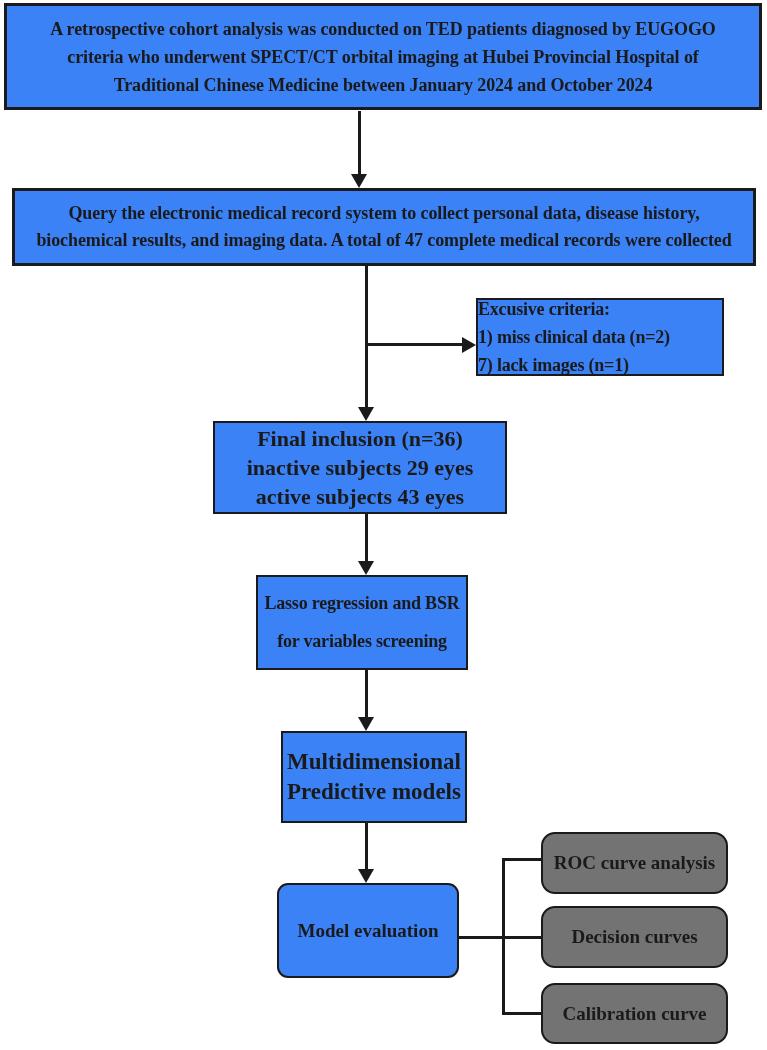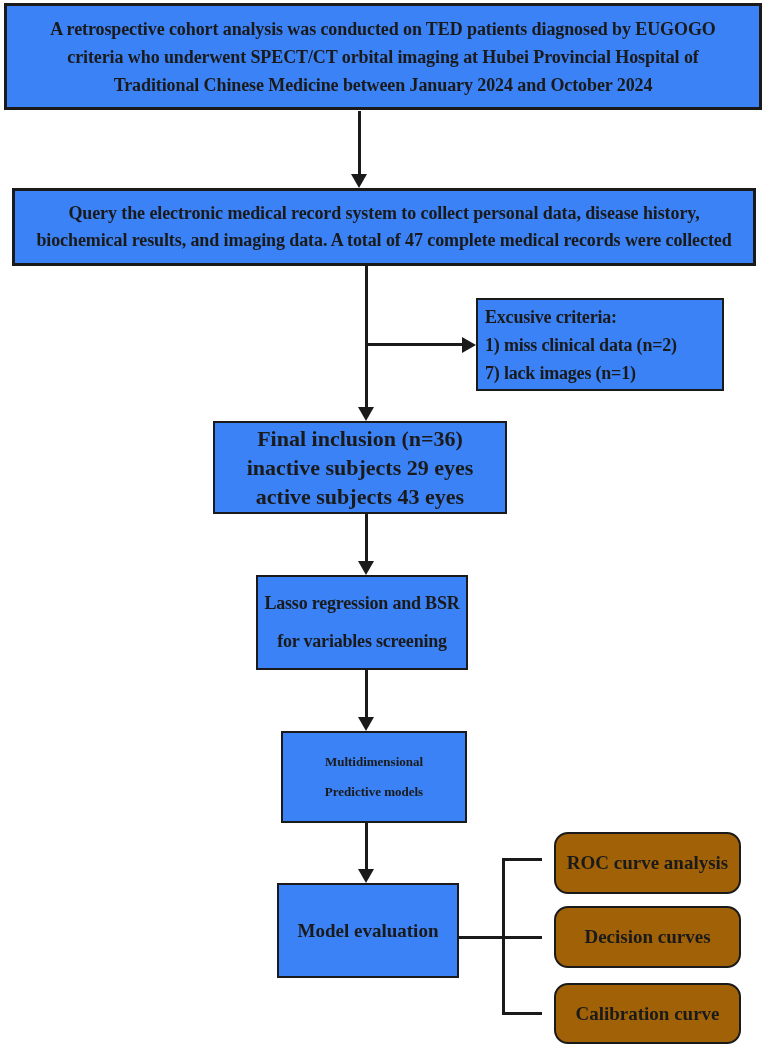--- a/index.html
+++ b/index.html
@@ -25,42 +25,41 @@
     flex-direction: column;
     justify-content: center;
     align-items: center;
     text-align: center;
     font-weight: bold;
   }
   .box .line-text { white-space: nowrap; }
 
   .box-study   { left: 4px;   top: 3px;   width: 758px; height: 107px; font-size: 18px; line-height: 28px; letter-spacing: -0.1px; }
   .box-query   { left: 12px;  top: 188px; width: 744px; height: 78px;  font-size: 18px; line-height: 27px; letter-spacing: -0.1px; }
-  .box-excl    { left: 476px; top: 298px; width: 248px; height: 93px;  font-size: 18px; line-height: 28px; border-width: 2.5px;
-                 align-items: flex-start; text-align: left; padding-left: 7px; letter-spacing: -0.2px; }
+  .box-excl    { left: 476px; top: 298px; width: 248px; height: 78px;  font-size: 18px; line-height: 28px; border-width: 2.5px;
+                 align-items: flex-start; text-align: left; letter-spacing: -0.2px; }
   .box-final   { left: 213px; top: 421px; width: 294px; height: 93px;  font-size: 22px; line-height: 29px; border-width: 2.5px; }
   .box-lasso   { left: 256px; top: 575px; width: 212px; height: 95px;  font-size: 18px; line-height: 29px; border-width: 2.5px; letter-spacing: -0.2px; gap: 9px; }
-  .box-multi   { left: 281px; top: 731px; width: 186px; height: 92px;  font-size: 13px; line-height: 30px; border-width: 2.5px; }
-  .box-model   { left: 277px; top: 883px; width: 182px; height: 95px;  font-size: 19px; border-width: 2.5px; }
+  .box-multi   { left: 281px; top: 731px; width: 186px; height: 92px;  font-size: 23px; line-height: 30px; border-width: 2.5px; }
+  .box-model   { left: 277px; top: 883px; width: 182px; height: 95px;  font-size: 19px; border-width: 2.5px; border-radius: 11px; }
 
   .box-round {
     position: absolute;
     box-sizing: border-box;
     border: 2.5px solid #1a1a1a;
     border-radius: 14px;
-    background: #a16207;
+    background: #737373;
     display: flex;
     justify-content: center;
     align-items: center;
     font-weight: bold;
     font-size: 19px;
     left: 541px;
     width: 187px;
     height: 62px;
-    margin-left: 13px;
   }
   .box-roc   { top: 832px; }
   .box-dec   { top: 906px; }
   .box-cal   { top: 983px; height: 61px; }
 
   .vline, .hline { position: absolute; background: #1a1a1a; }
 
   .arrowhead-down {
     position: absolute;
     width: 0; height: 0;

